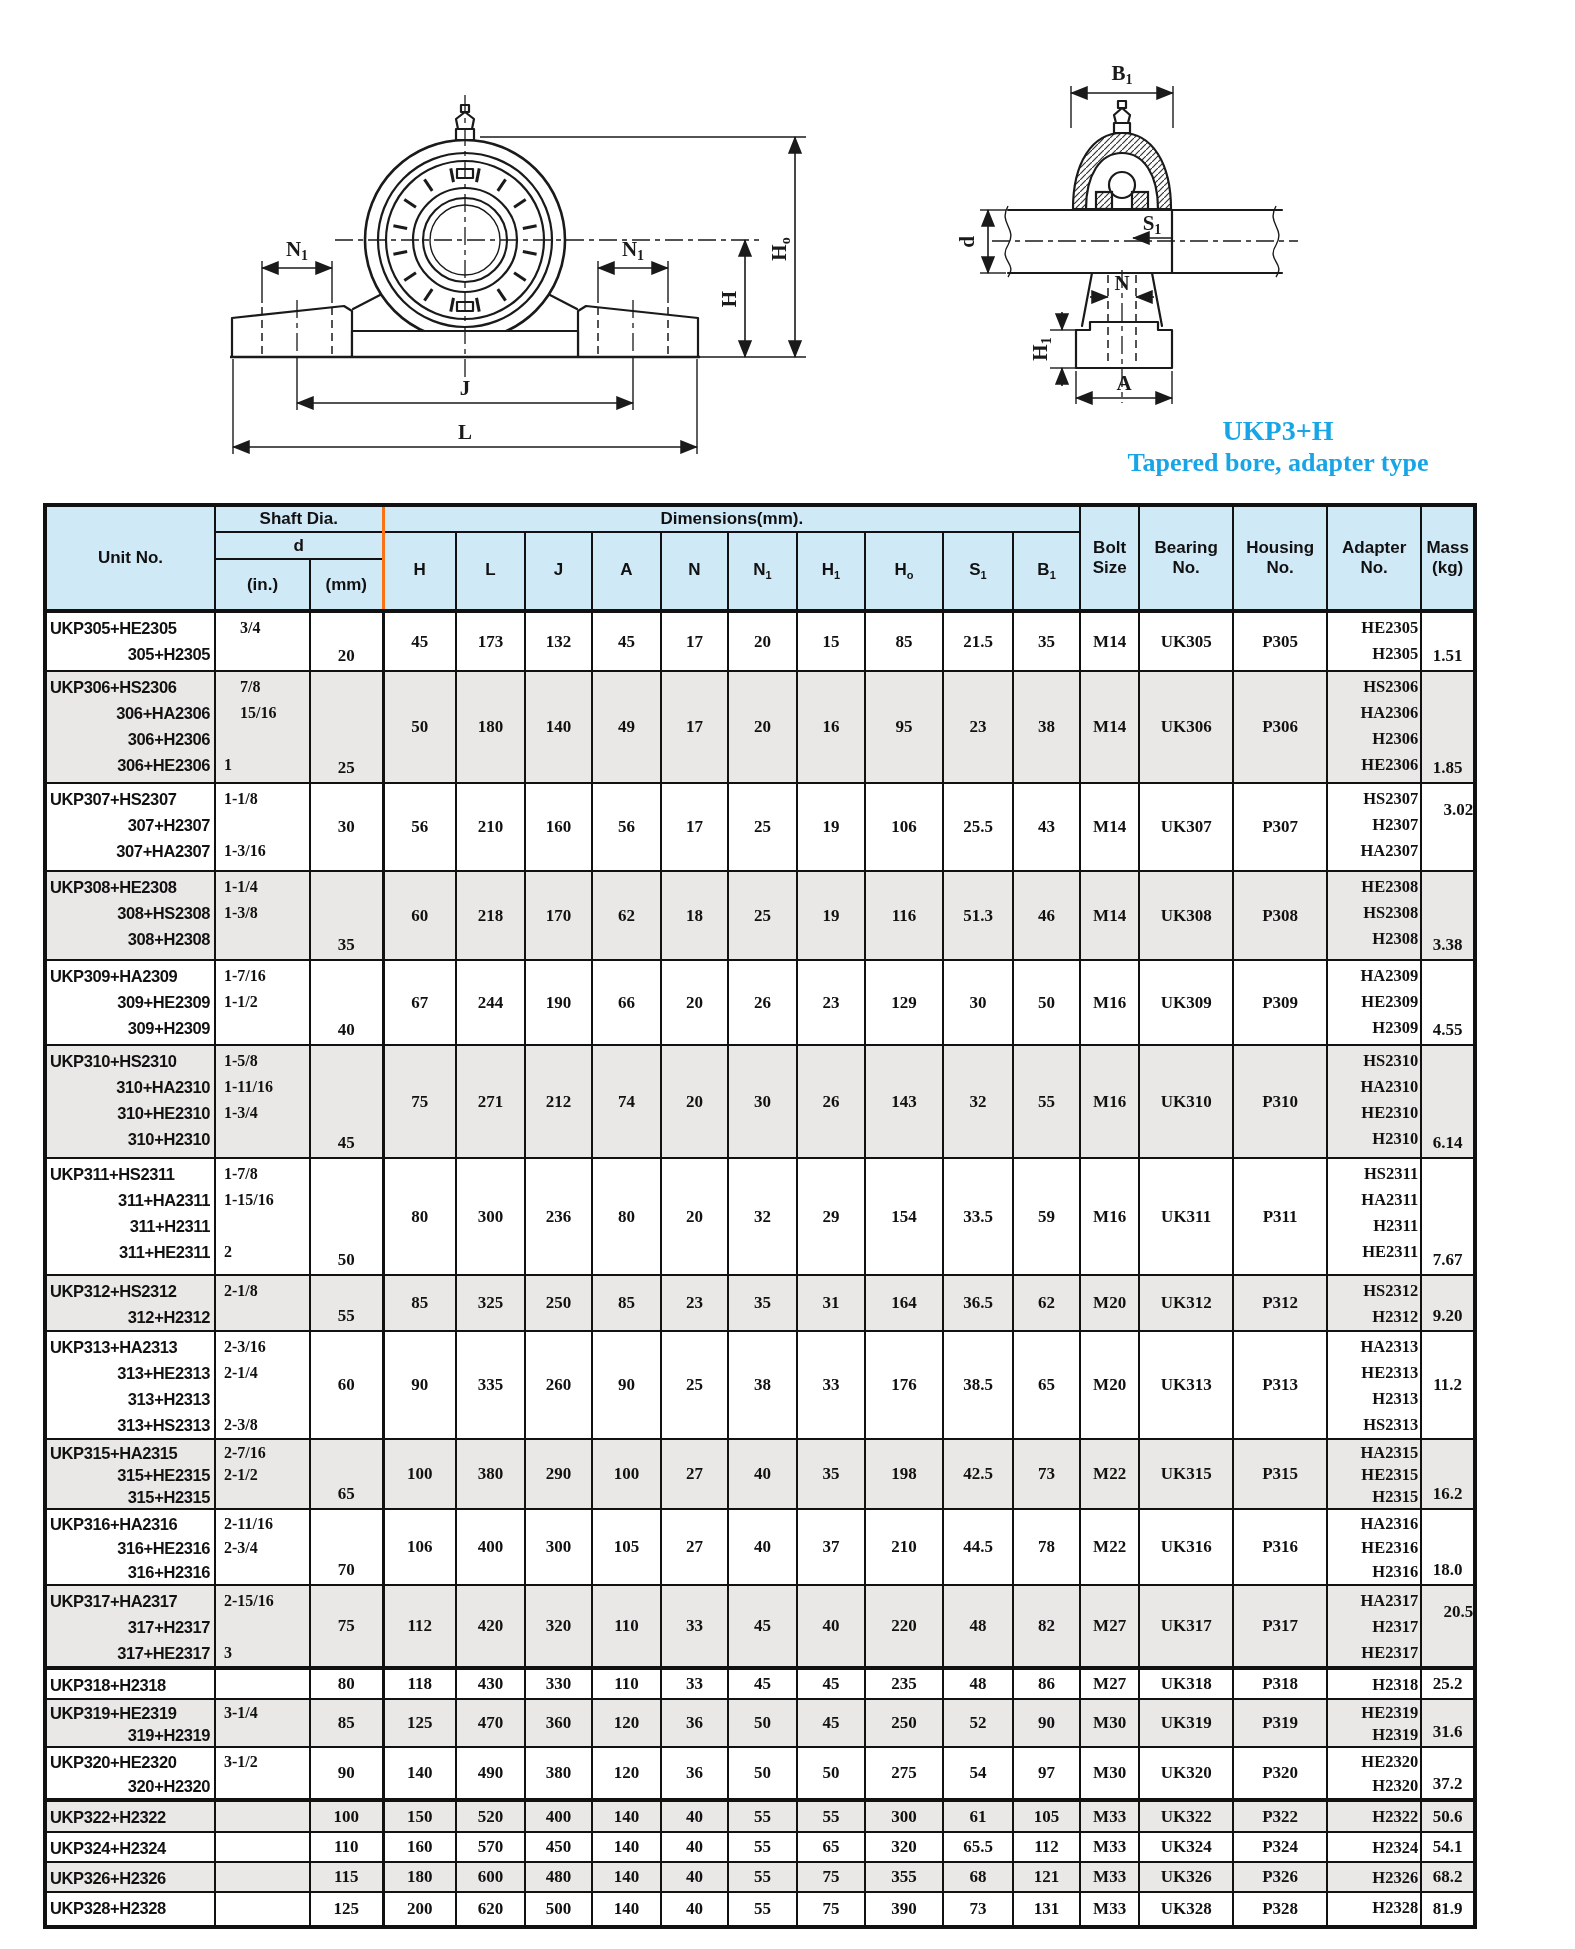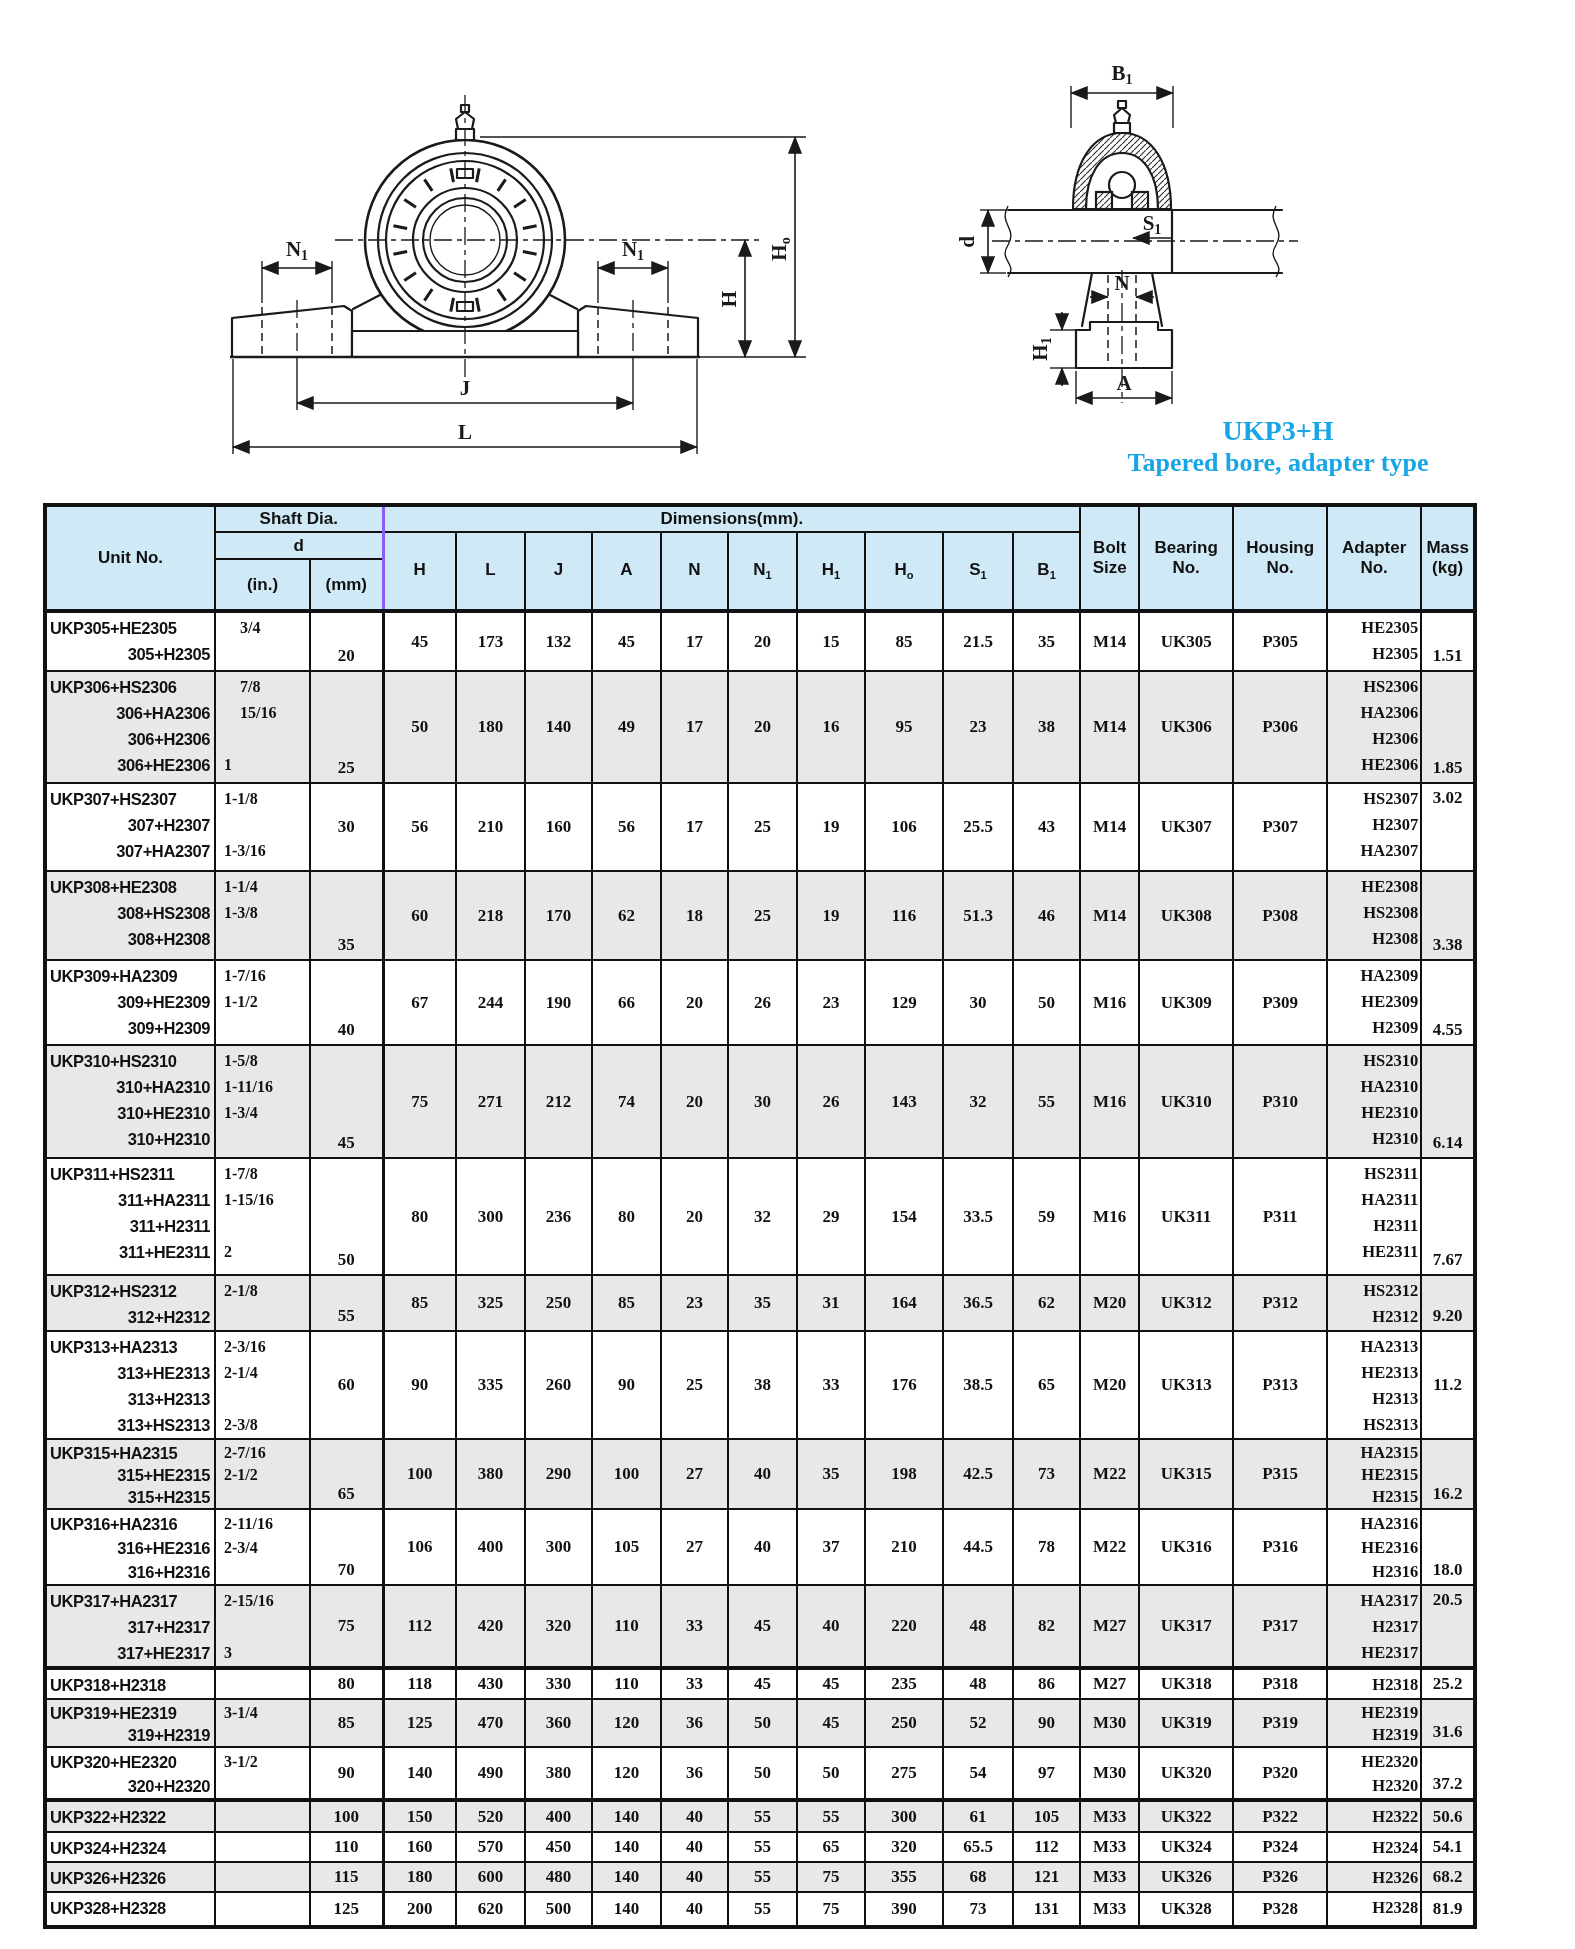--- a/index.html
+++ b/index.html
@@ -18,23 +18,23 @@
   sub{font-size:11px;}
   td.unit{vertical-align:top;padding:2px 3px 0 3px;font-family:"Liberation Sans",sans-serif;font-weight:bold;font-size:16.5px;letter-spacing:-0.4px;}
   .ln{height:var(--lh,26px);line-height:var(--lh,26px);white-space:nowrap;}
   .uf{text-align:left;}
   .ur{text-align:right;padding-right:1px;}
   td.inch{vertical-align:top;padding-top:2px;font-family:"Liberation Serif",serif;font-weight:700;font-size:16px;}
   .il{padding-left:8px;}
   .fr{padding-left:24px;}
   td.mm,td.num,td.ctr,td.mass{font-family:"Liberation Serif",serif;font-weight:700;text-align:center;}
   td.mm{border-right:3px solid #111;}
-  th.h-mm{border-right:3px solid #8b5cf6;}
+  th.h-mm{border-right:3px solid #f97316;}
   td.va-b{vertical-align:bottom;padding-bottom:4px;}
-  td.va-t{vertical-align:top;padding-top:4px;}
+  td.va-t{vertical-align:top;padding-top:16px;text-align:right;}
   td.va-c{vertical-align:middle;}
   td.adp{vertical-align:top;padding:2px 2px 0 5px;font-family:"Liberation Serif",serif;font-weight:700;font-size:16.5px;}
   .al{text-align:right;}
   td.mass{font-size:17px;}
   
   .ol{stroke:#1a1a1a;fill:none;stroke-width:2.2;stroke-linejoin:round;stroke-linecap:round;}
   .ol2{stroke:#1a1a1a;fill:none;stroke-width:2.6;stroke-linejoin:round;}
   .wf{fill:#fff;stroke:#1a1a1a;stroke-width:2.2;stroke-linejoin:round;}
   .hf{fill:url(#hatch);stroke:#1a1a1a;stroke-width:2.2;}
   .thin{stroke:#1a1a1a;stroke-width:1.4;fill:none;}

